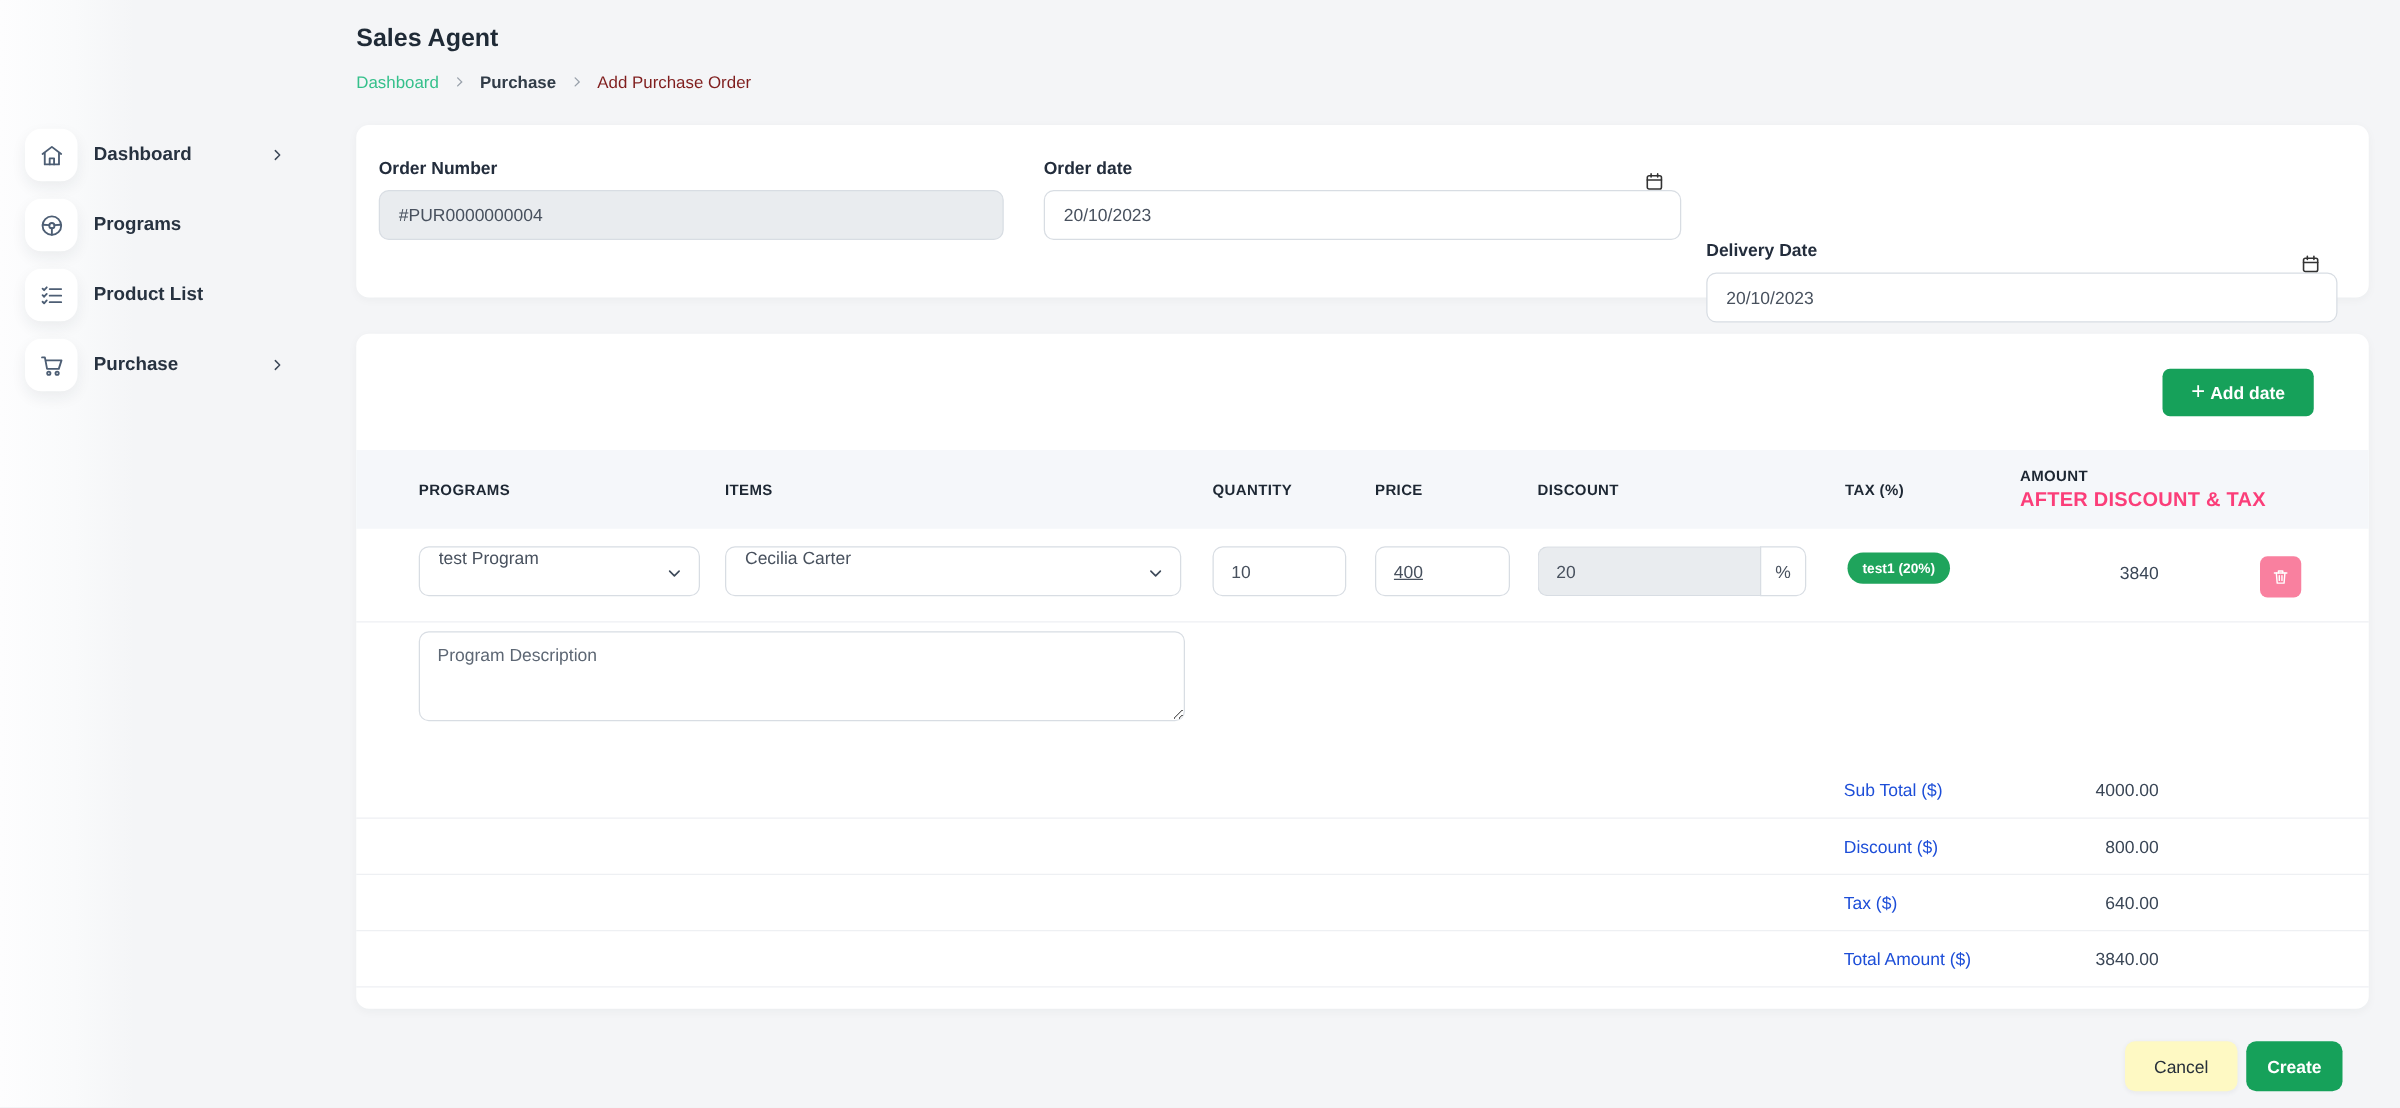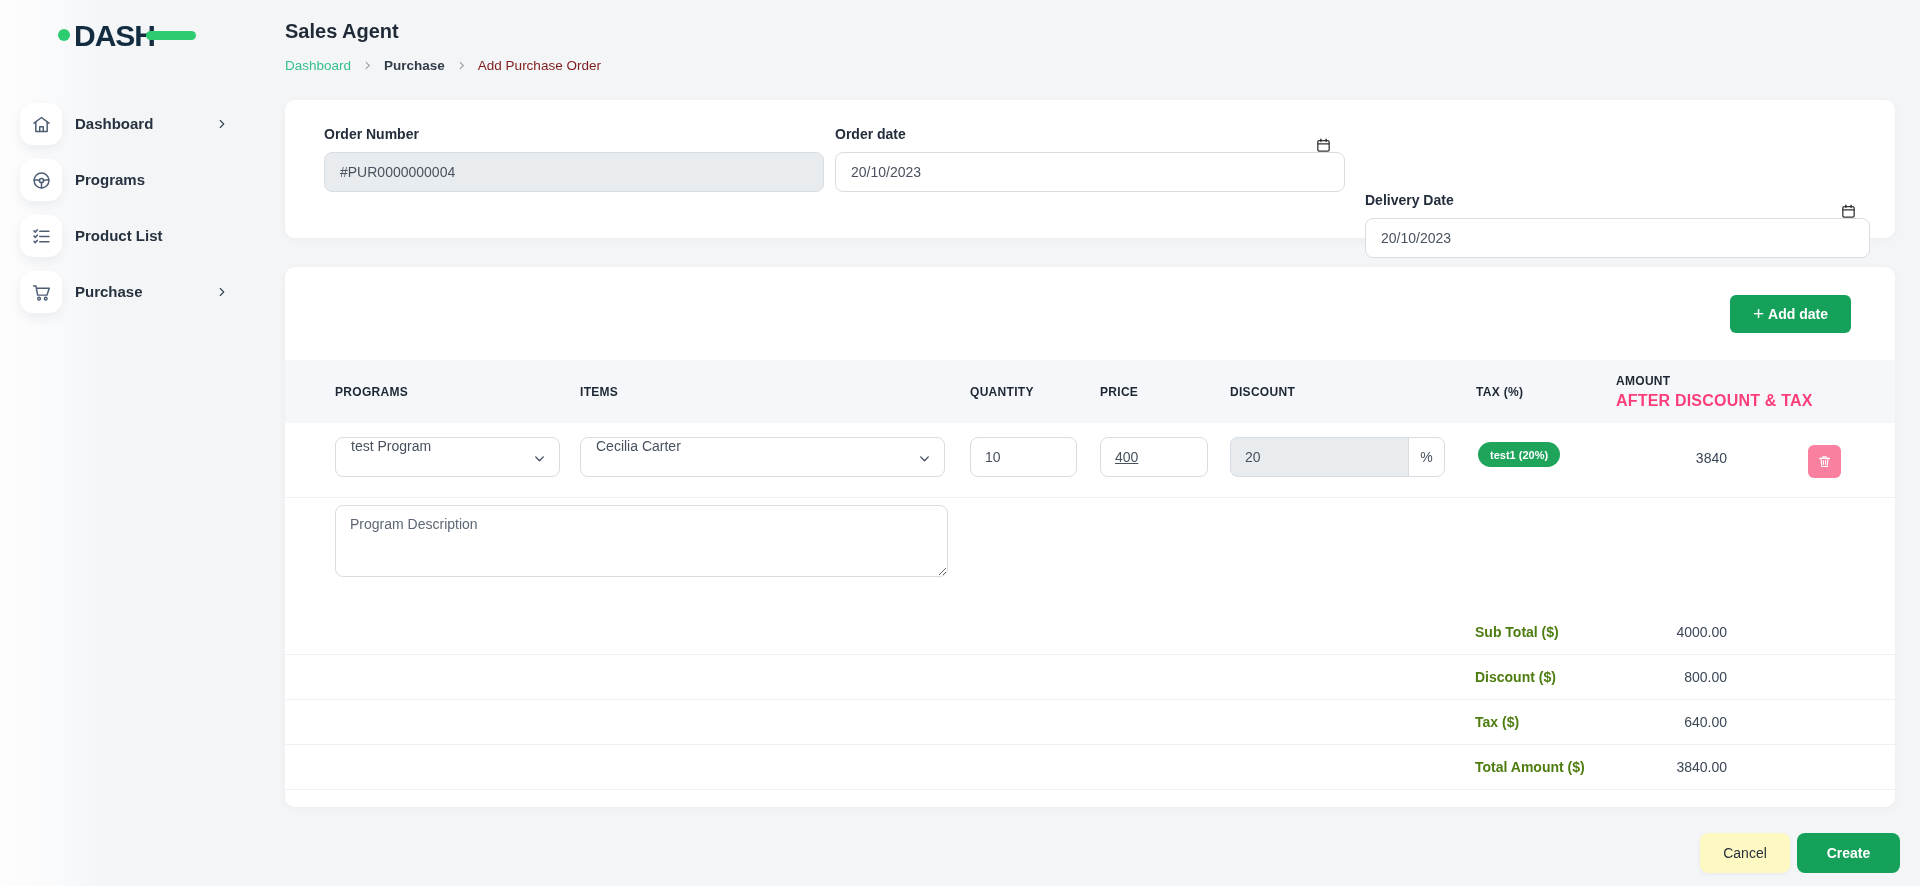--- a/index.html
+++ b/index.html
@@ -74,45 +74,38 @@
              border:none; border-radius:6px; cursor:pointer; display:flex; align-items:center;
              justify-content:center; }
   .rowline { position:absolute; left:0; width:1610px; border-top:1px solid #eef0f3; }
 
   .desc-area { position:absolute; left:50px; top:238px; width:613px; height:72px; border:1px solid #d8dde3;
                border-radius:8px; font-family:inherit; font-size:14px; color:#48515e; padding:10px 14px;
                resize:both; outline:none; }
   .desc-area::placeholder { color:#5d6774; opacity:1; }
 
   .total-row { position:absolute; left:0; width:1610px; height:45px; border-bottom:1px solid #eef0f3; }
-  .total-label { position:absolute; left:1190px; top:14px; font-size:14px; font-weight:700; color:#4d7c0f; }
+  .total-label { position:absolute; left:1190px; top:14px; font-size:14px; font-weight:400; color:#1d4ed8; }
   .total-value { position:absolute; left:1290px; top:14px; width:152px; text-align:right; font-size:14px;
                  color:#3a4656; }
 
   
   .cancel-btn { position:absolute; left:1700px; top:833px; width:90px; height:40px; background:#fef9c3;
                 border:none; border-radius:8px; box-shadow:0 1px 4px rgba(30,40,60,.06);
                 font-family:inherit; font-size:14px; color:#27303a; cursor:pointer; }
-  .create-btn { position:absolute; left:1797px; top:833px; width:103px; height:40px; background:#16a15a;
+  .create-btn { position:absolute; left:1797px; top:833px; width:77px; height:40px; background:#16a15a;
                 border:none; border-radius:8px; font-family:inherit; font-size:14px; font-weight:600;
                 color:#fff; cursor:pointer; }
 </style>
 </head>
 <body>
 
 <div class="page">
   <div class="rail"></div>
 
-  <div class="logo">
-    <svg width="150" height="46" viewBox="0 0 150 46">
-      <circle cx="8" cy="25" r="6" fill="#2ecc71"></circle>
-      <text x="18" y="36" font-size="30" font-weight="800" letter-spacing="-1" fill="#132c3f" font-family="Liberation Sans, DejaVu Sans, sans-serif">DASH</text>
-      <rect x="90" y="21" width="50" height="9" rx="4.5" fill="#2ecc71"></rect>
-    </svg>
-  </div>
 
   <div class="side-item" style="top:103px">
     <span class="icon-sq">
       <svg width="21" height="21" viewBox="0 0 24 24" fill="none" stroke-width="1.7" stroke-linecap="round" stroke-linejoin="round">
         <path d="M3.5 10.5 L12 4 L20.5 10.5"></path>
           <path d="M5.5 9.8 V20 H18.5 V9.8"></path>
           <path d="M10 20 V14.5 H14 V20"></path>
       </svg>
     </span>
     <span class="side-label">Dashboard</span>
@@ -173,21 +166,21 @@
         <path d="M9 5 l7 7 -7 7"></path>
       </svg>
     <span class="crumb-mid">Purchase</span>
     <svg width="11" height="11" viewBox="0 0 24 24" fill="none" stroke="#99a1ab" stroke-width="2.4" stroke-linecap="round">
         <path d="M9 5 l7 7 -7 7"></path>
       </svg>
     <span class="crumb-muted">Add Purchase Order</span>
   </div>
 
   <div class="card card1">
-    <div class="field" style="left:39px;width:500px">
+    <div class="field" style="left:18px;width:500px">
       <div class="f-label">Order Number</div>
       <input class="tinput disabled" readonly="" value="#PUR0000000004" style="">
     </div>
     <div class="field date-wrap" style="left:550px;width:510px">
       <div class="f-label">Order date</div>
       <input class="tinput" value="20/10/2023" style="">
       <svg width="17" height="17" viewBox="0 0 24 24" fill="none" stroke-width="1.8" stroke-linecap="round">
         <rect x="4" y="5" width="16" height="15" rx="2"></rect>
           <path d="M4 9.8 H20"></path>
           <path d="M8.3 3 V6.5"></path>

